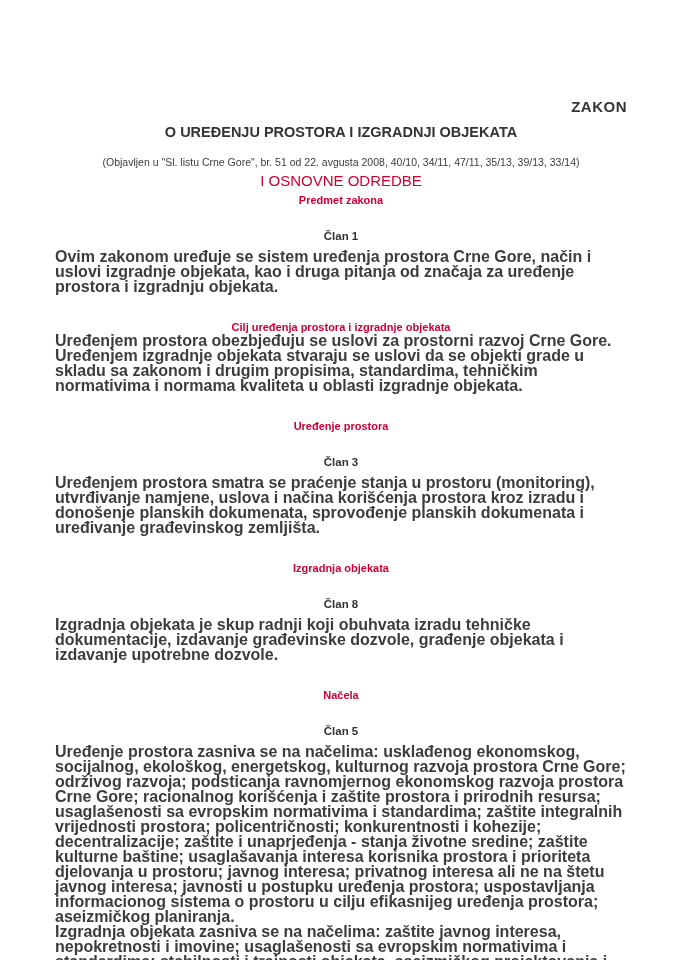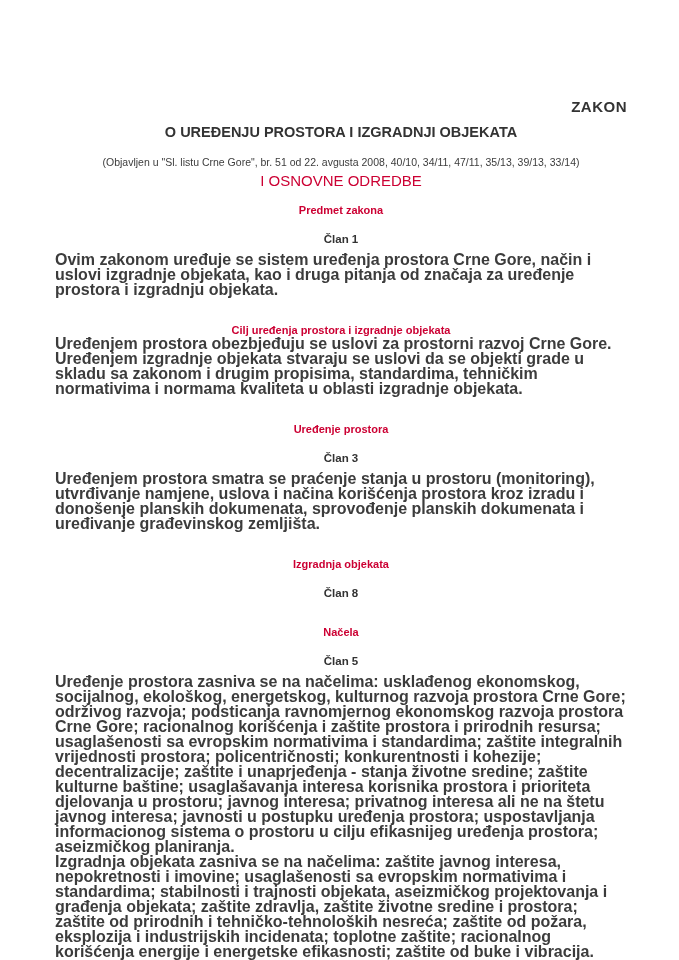--- a/index.html
+++ b/index.html
@@ -46,28 +46,28 @@
     margin-top: 4px;
   }
   .red-heading {
     text-align: center;
     font-size: 11px;
     font-weight: bold;
     color: var(--heading-red);
     margin-top: 27px;
   }
   .red-heading.tight {
-    margin-top: 15px;
+    margin-top: 5px;
   }
   .article-label {
     text-align: center;
     font-size: 11.5px;
     font-weight: bold;
     color: #333333;
-    margin-top: 17px;
+    margin-top: 24px;
     margin-bottom: 7px;
   }
   .para {
     font-size: 16px;
     line-height: 15px;
     color: var(--body-text);
     text-align: left;
     font-weight: bold;
   }
 </style>
@@ -91,20 +91,21 @@
   <div class="red-heading">Cilj uređenja prostora i izgradnje objekata</div>
   <p class="para">Uređenjem prostora obezbjeđuju se uslovi za prostorni razvoj Crne Gore.</p>
   <p class="para">Uređenjem izgradnje objekata stvaraju se uslovi da se objekti grade u skladu sa zakonom i drugim propisima, standardima, tehničkim normativima i normama kvaliteta u oblasti izgradnje objekata.</p>
 
   <div class="red-heading">Uređenje prostora</div>
   <div class="article-label">Član 3</div>
   <p class="para">Uređenjem prostora smatra se praćenje stanja u prostoru (monitoring), utvrđivanje namjene, uslova i načina korišćenja prostora kroz izradu i donošenje planskih dokumenata, sprovođenje planskih dokumenata i uređivanje građevinskog zemljišta.</p>
 
   <div class="red-heading">Izgradnja objekata</div>
   <div class="article-label">Član 8</div>
+  <p class="para">Izgradnja objekata je skup radnji koji obuhvata izradu tehničke dokumentacije, izdavanje građevinske dozvole, građenje objekata i izdavanje upotrebne dozvole.</p>
 
   <div class="red-heading">Načela</div>
   <div class="article-label">Član 5</div>
   <p class="para">Uređenje prostora zasniva se na načelima: usklađenog ekonomskog, socijalnog, ekološkog, energetskog, kulturnog razvoja prostora Crne Gore; održivog razvoja; podsticanja ravnomjernog ekonomskog razvoja prostora Crne Gore; racionalnog korišćenja i zaštite prostora i prirodnih resursa; usaglašenosti sa evropskim normativima i standardima; zaštite integralnih vrijednosti prostora; policentričnosti; konkurentnosti i kohezije; decentralizacije; zaštite i unaprjeđenja - stanja životne sredine; zaštite kulturne baštine; usaglašavanja interesa korisnika prostora i prioriteta djelovanja u prostoru; javnog interesa; privatnog interesa ali ne na štetu javnog interesa; javnosti u postupku uređenja prostora; uspostavljanja informacionog sistema o prostoru u cilju efikasnijeg uređenja prostora; aseizmičkog planiranja.</p>
   <p class="para">Izgradnja objekata zasniva se na načelima: zaštite javnog interesa, nepokretnosti i imovine; usaglašenosti sa evropskim normativima i standardima; stabilnosti i trajnosti objekata, aseizmičkog projektovanja i građenja objekata; zaštite zdravlja, zaštite životne sredine i prostora; zaštite od prirodnih i tehničko-tehnoloških nesreća; zaštite od požara, eksplozija i industrijskih incidenata; toplotne zaštite; racionalnog korišćenja energije i energetske efikasnosti; zaštite od buke i vibracija.</p>
 
   <div class="red-heading">Učešće javnosti</div>
   <div class="article-label">Član 6</div>
   <p class="para">Svako ima pravo da, u skladu sa zakonom, bude obaviješten o poslovima uređenja prostora i izgradnje objekata, da daje inicijative, mišljenja ili na drugi način učestvuje u poslovima vezanim za uređenje prostora i izgradnju objekata.</p>
 

